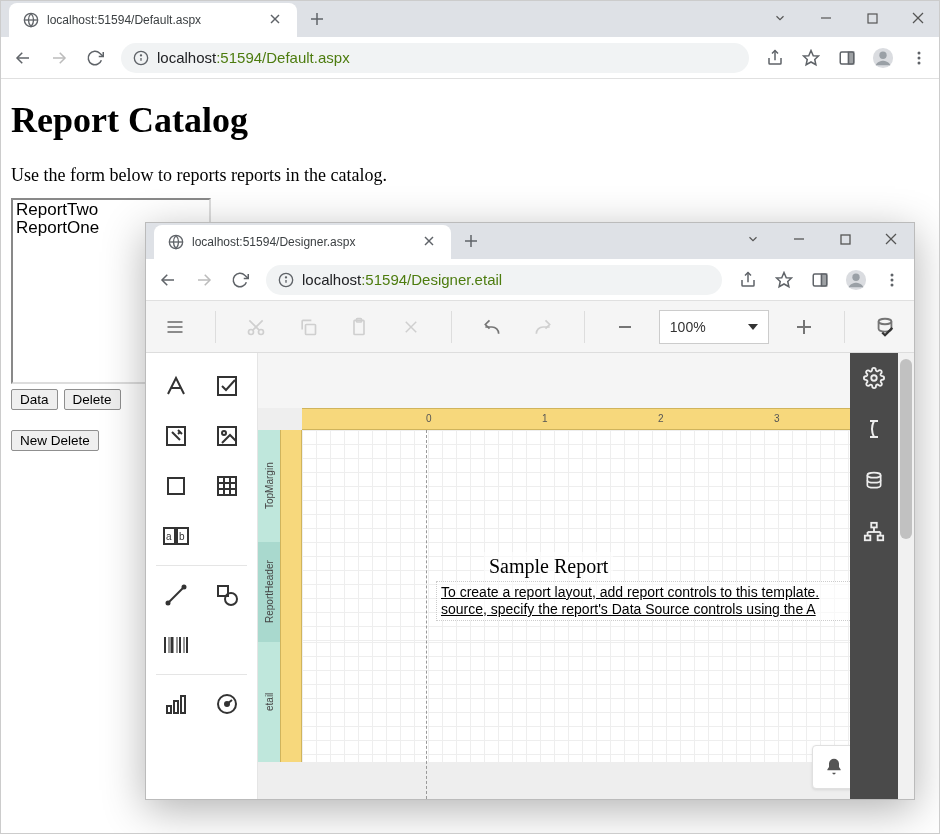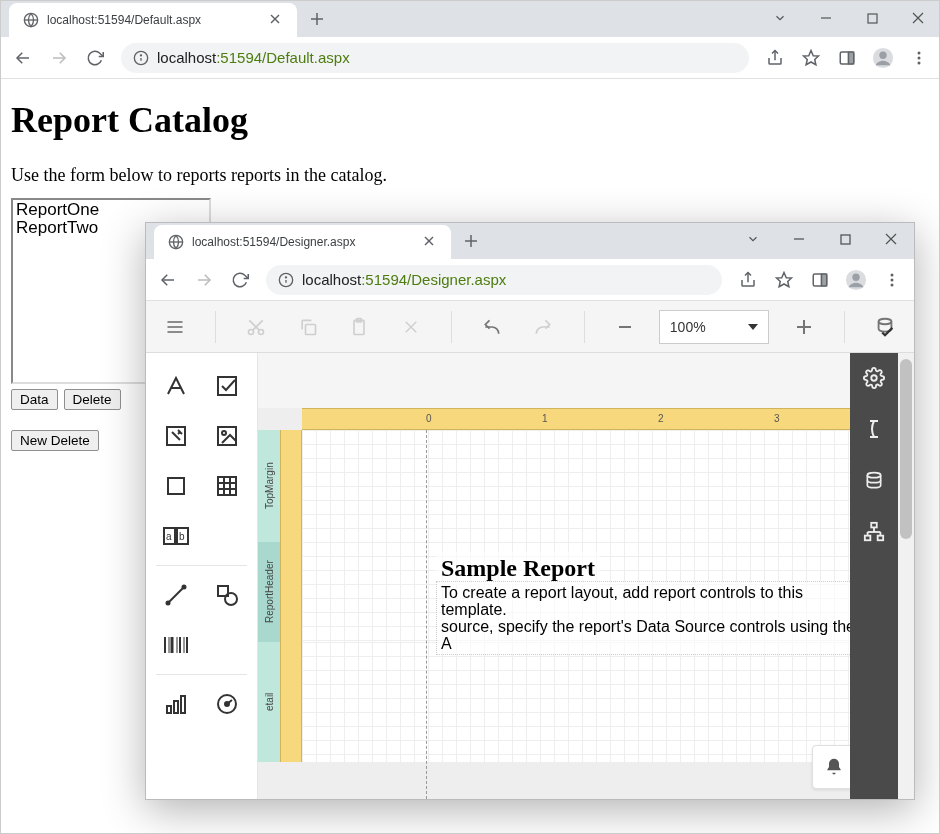--- a/index.html
+++ b/index.html
@@ -35,22 +35,22 @@
 .designer-toolbar{ height:52px; background:#f5f5f5; border-bottom:1px solid #ddd; display:flex; align-items:center; padding:0 12px; gap:17px;}
 .dtool{ width:42px; height:42px; display:flex; align-items:center; justify-content:center; color:#757575;}
 .dtool.disabled{ color:#cfcfcf;}
 .dsep{ width:1px; height:32px; background:#ddd; margin:0 6px;}
 .zoom{ border:1px solid #ccc; background:#fff; height:34px; width:130px; display:flex; align-items:center; padding:0 10px; justify-content:space-between; color:#333; font-size:14px;}
 .designer-body-outer{height:calc(100% - 78px); position:relative;}
 .palette{ width:112px; background:#fff; border-right:1px solid #e5e5e5; display:grid; grid-template-columns:1fr 1fr; gap:0; padding:8px 4px; align-content:start;}
 .palette .pitem{ height:50px; display:flex; align-items:center; justify-content:center; color:#333;}
 .palette .psep{ grid-column:1/3; height:1px; background:#e5e5e5; margin:4px 6px;}
 .right-rail{ width:48px; background:#4a4a4a; display:flex; flex-direction:column; align-items:center; padding-top:14px; gap:28px; color:#eee;}
-.report-title{ position:absolute; font-family:'Times New Roman', serif; font-weight:bold; font-size:24px; border:1px solid transparent; background:rgba(255,255,255,.6); padding:2px 4px;}
-.report-text{ position:absolute; font-family:'Times New Roman', serif; font-size:16px; background:rgba(255,255,255,.6); padding:2px 4px; line-height:17px;}
+.report-title{ position:absolute; font-family:'Times New Roman', serif; font-weight:normal; font-size:20px; border:1px solid transparent; background:rgba(255,255,255,.6); padding:2px 4px;margin-left:48px;}
+.report-text{ position:absolute; font-family:'Times New Roman', serif; font-size:14px; background:rgba(255,255,255,.6); padding:2px 4px; line-height:17px;text-decoration:underline;}
 .bell{ position:absolute; right:10px; bottom:10px; width:44px; height:44px; background:#fff; border:1px solid #e0e0e0; border-radius:4px; display:flex; align-items:center; justify-content:center; color:#555; box-shadow:0 1px 3px rgba(0,0,0,.1);}
 svg{ display:block;}
 .scrolltrack{ position:absolute; right:0; top:96px; width:16px; bottom:0; background:#f1f1f1;}
 .scrollthumb{ position:absolute; left:2px; width:12px; background:#c1c1c1; border-radius:6px;}
 .designer-canvas{position:absolute; left:112px; top:0; right:48px; bottom:0; background:#eee; overflow:hidden;}
 .ruler-top{ position:absolute; left:44px; right:0; top:55px; height:22px; background:#f7d87c; border-top:1px solid #d0b45c; border-bottom:1px solid #d0b45c;}
 .ruler-top span{ position:absolute; top:4px; font-size:10px; color:#555;}
 .corner-gray{ position:absolute; left:44px; top:55px; width:124px; height:22px; background:#b8b19a;}
 .vband-label{ position:absolute; left:0; width:22px; background:#bfe7dc; color:#444; font-size:10px;}
 .vband-ruler{ position:absolute; left:22px; width:22px; background:#f7d87c; border-left:1px solid #d0b45c; border-right:1px solid #d0b45c;}
@@ -173,22 +173,22 @@
           <circle cx="8" cy="8" r="1.5"></circle>
           <circle cx="8" cy="13" r="1.5"></circle>
         </svg>
       </div>
   </div>
 
   <div class="content">
     <h1>Report Catalog</h1>
     <div class="intro">Use the form below to reports reports in the catalog.</div>
     <div class="listbox">
+      <div>ReportTwo</div>
       <div>ReportOne</div>
-      <div>ReportTwo</div>
     </div>
     <div class="btnrow">
       <button class="formbtn">Data</button>
       <button class="formbtn">Delete</button>
     </div>
     <div class="btnrow" style="margin-top:20px;">
       <button class="formbtn">New Delete</button>
     </div>
   </div>
 </div>
@@ -261,21 +261,21 @@
         </svg>
       </div>
     <div class="omnibox">
       <span>
           <svg width="16" height="16" viewBox="0 0 24 24" fill="none" stroke="currentColor" stroke-width="2">
             <circle cx="12" cy="12" r="10"></circle>
             <line x1="12" y1="16" x2="12" y2="12"></line>
             <circle cx="12" cy="8" r=".8" fill="currentColor"></circle>
           </svg>
         </span>
-      <span class="url"><span class="host">localhost</span><span class="rest">:51594/Designer.aspx</span></span>
+      <span class="url"><span class="host">localhost</span><span class="rest">:51594/Designer.etail</span></span>
     </div>
     <div class="tbtn">
         <svg width="18" height="18" viewBox="0 0 24 24" fill="none" stroke="currentColor" stroke-width="2">
           <path d="M4 12v7a1 1 0 001 1h14a1 1 0 001-1v-7"></path>
           <polyline points="16 6 12 2 8 6"></polyline>
           <line x1="12" y1="2" x2="12" y2="15"></line>
         </svg>
       </div>
     <div class="tbtn">
         <svg width="18" height="18" viewBox="0 0 24 24" fill="none" stroke="currentColor" stroke-width="2">

